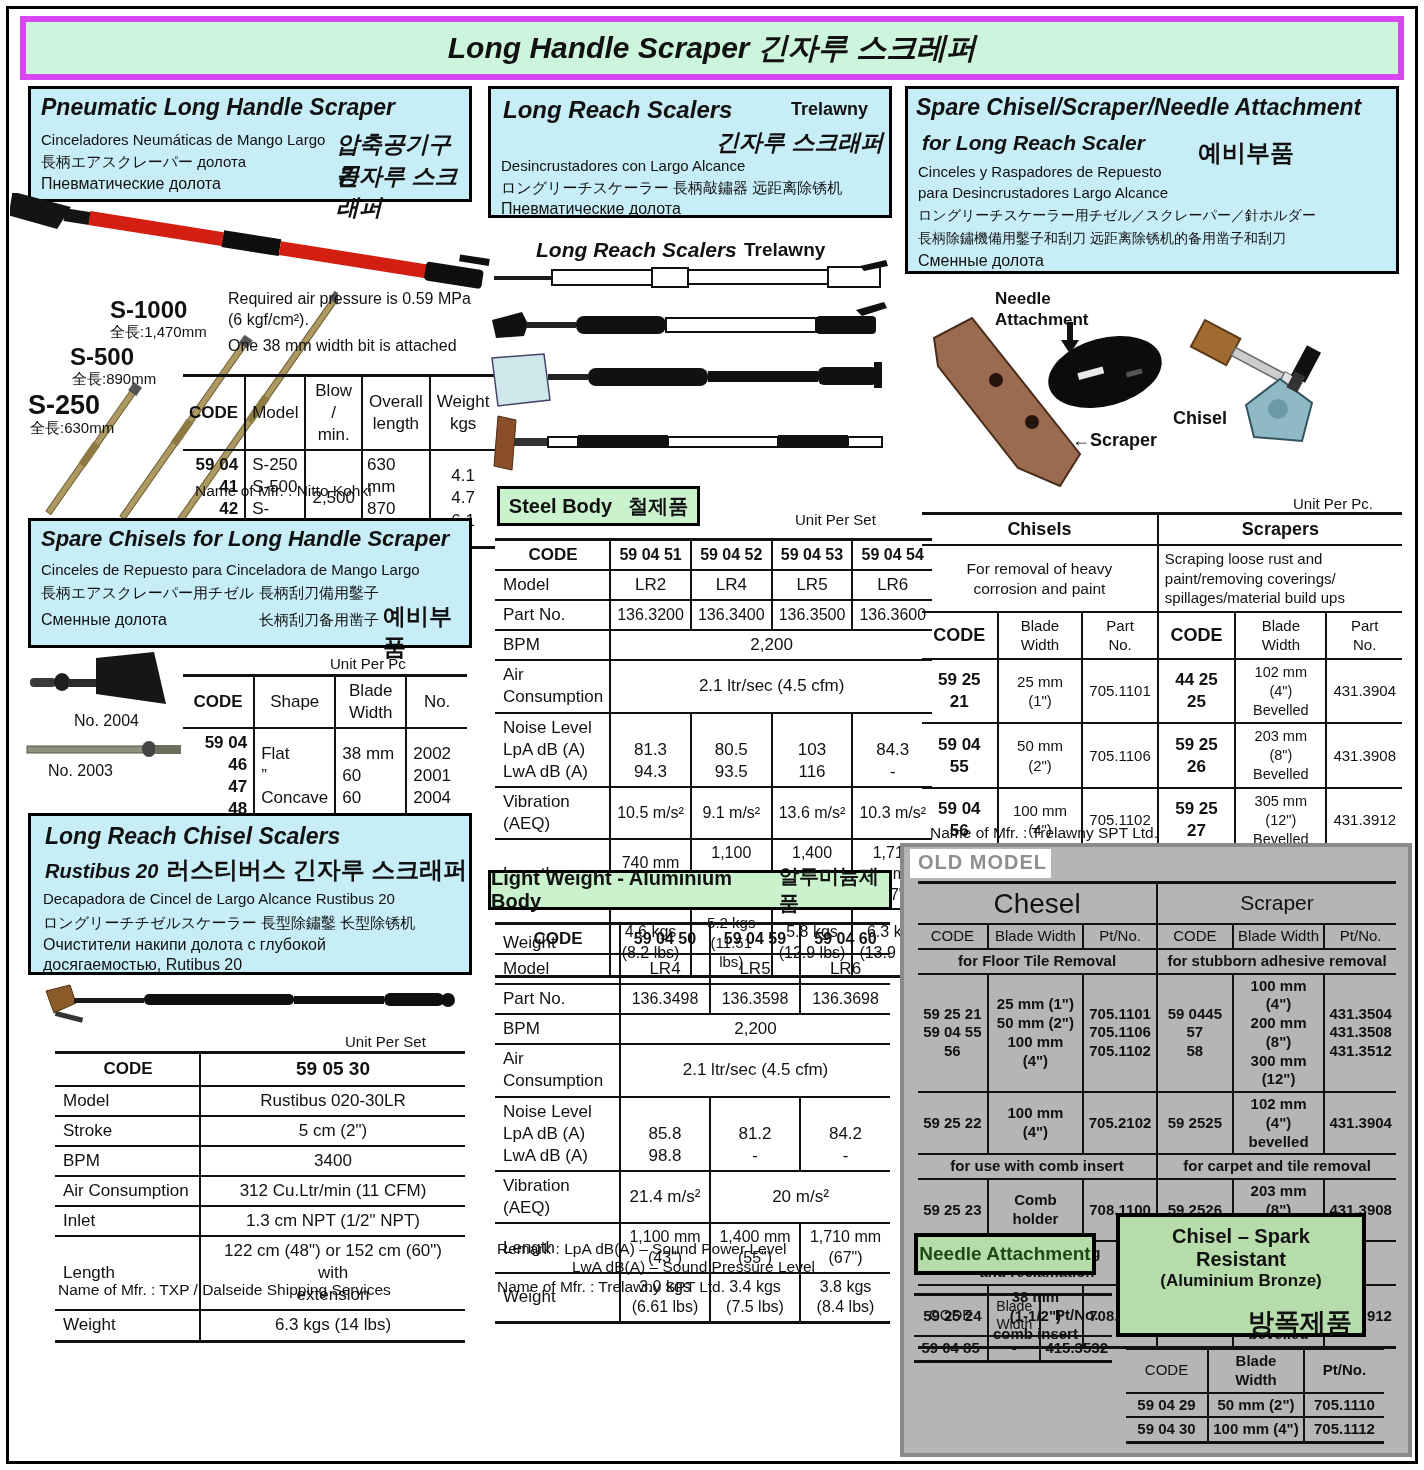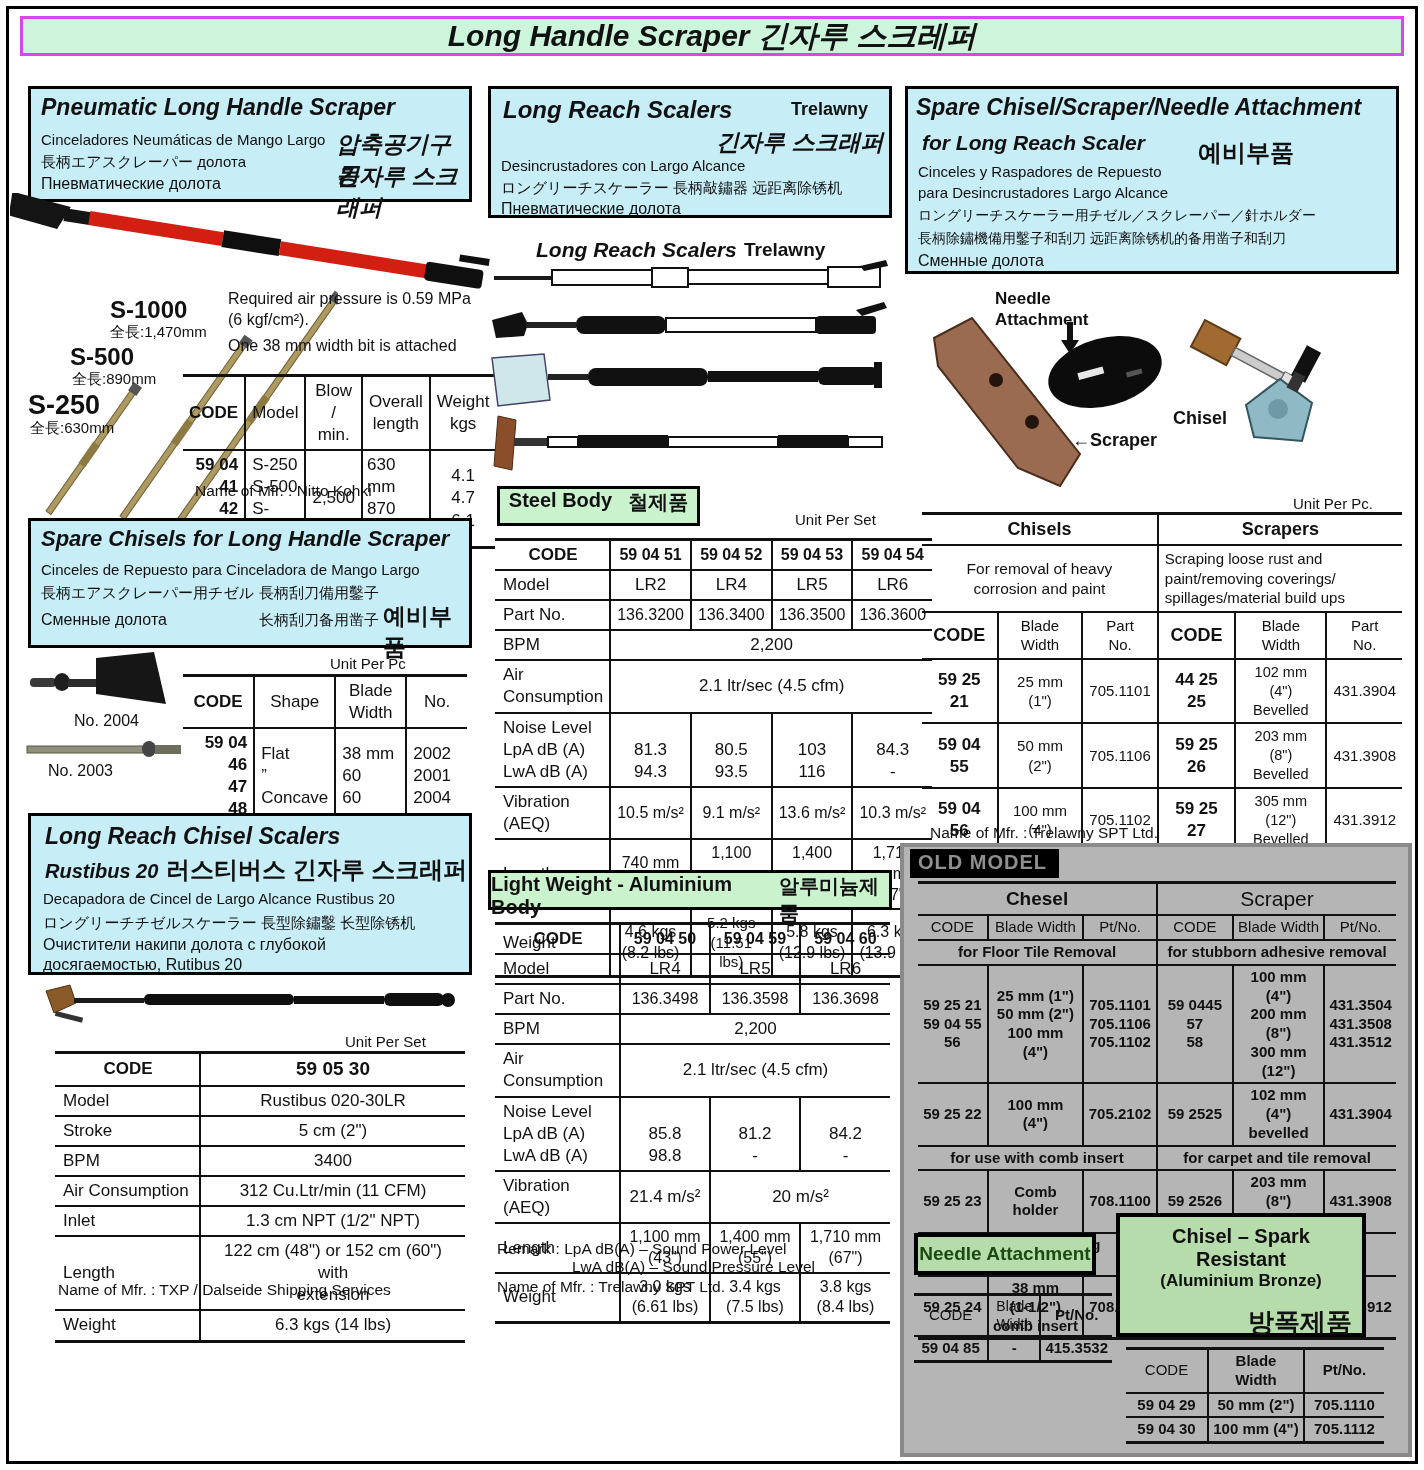--- a/index.html
+++ b/index.html
@@ -1,41 +1,41 @@
 <!DOCTYPE html>
 <html><head>
 <meta charset="utf-8">
 <style>
   *{margin:0;padding:0;box-sizing:border-box}
   html,body{background:#fff}
   body{font-family:"Liberation Sans",sans-serif;color:#111}
   #page{position:relative;width:1424px;height:1470px;background:#fff;overflow:hidden}
   .abs{position:absolute}
   .frame{position:absolute;inset:6px;border:3px solid #000;pointer-events:none}
-  .banner{position:absolute;left:20px;top:16px;width:1384px;height:40px;background:#cdf5dc;border:3px solid #d946ef;display:flex;align-items:center;justify-content:center;font-size:30px;font-weight:bold;font-style:italic}
+  .banner{position:absolute;left:20px;top:16px;width:1384px;height:64px;background:#cdf5dc;border:6px solid #d946ef;display:flex;align-items:center;justify-content:center;font-size:30px;font-weight:bold;font-style:italic}
   .hdr{position:absolute;background:#c7edf7;border:3px solid #000}
   .h1{font-size:23px;font-weight:bold;font-style:italic;line-height:1.1}
   .sm{font-size:15px}
   .sm14{font-size:14px}
   .ru{font-size:16px}
   .ko-big{font-size:23px;font-weight:bold}
   .b{font-weight:bold}
   .it{font-style:italic}
   .pre{white-space:pre-line}
   .tbl{border-collapse:collapse;border-left:hidden;border-right:hidden;border-top:3px solid #111;border-bottom:3px solid #111;background:transparent}
   .tbl td{border:2px solid #111;padding:3px 6px;font-size:17px;text-align:center;vertical-align:middle;line-height:1.3}
   .tbl td.lab{text-align:left;padding-left:8px}
   .tbl td.rt{text-align:right}
   .tbl td.lt{text-align:left}
   .tbl td.bot{vertical-align:bottom}
   .big{font-size:20px;font-weight:bold}
   .unit{font-size:15px;font-weight:normal}
   .mfr{font-size:15.5px}
   .caption{font-size:21px;font-weight:bold;font-style:italic}
-  .glabel{position:absolute;background:#c9f2cd;border:3px solid #000;display:flex;align-items:flex-start;justify-content:center;gap:16px;font-weight:bold;font-size:20px}
+  .glabel{position:absolute;background:#c9f2cd;border:3px solid #000;display:flex;align-items:center;justify-content:center;gap:16px;font-weight:bold;font-size:20px}
   .greybox{position:absolute;background:#b5b5b5;border:4px solid #8a8a8a}
   .gtbl{border-collapse:collapse;border-left:hidden;border-right:hidden;border-top:3px solid #111;border-bottom:3px solid #111}
   .gtbl td{border:2px solid #111;padding:2px 4px;font-size:15px;font-weight:bold;text-align:center;vertical-align:middle;line-height:1.25}
   .greenlab{position:absolute;background:#b7dcab;border:4px solid #000}
   .modlabel{font-weight:bold;font-size:24px;line-height:1}
   .modlen{font-size:15px}
 </style>
 </head>
 <body>
 
@@ -542,26 +542,26 @@
       <td style="font-size:15px">705.1112</td>
       <td class="b">59 04 85</td>
       <td>-</td>
       <td style="font-size:15px">415.3532</td>
     </tr>
   </tbody>
     </table>
   <div class="abs mfr" style="left:930px;top:824px">Name of Mfr. : Trelawny SPT Ltd.</div>
 
   <div class="greybox" style="left:900px;top:843px;width:512px;height:614px">
-    <div style="position:absolute;left:6px;top:2px;background:#000000;color:#8f8f8f;font-weight:bold;font-size:20px;letter-spacing:1px;padding:2px 12px 4px 8px">OLD MODEL</div>
+    <div style="position:absolute;left:6px;top:2px;background:#ffffff;color:#8f8f8f;font-weight:bold;font-size:20px;letter-spacing:1px;padding:2px 4px 4px 8px">OLD MODEL</div>
 
     <table class="gtbl" style="position:absolute;left:14px;top:34px;width:478px">
       <tbody>
           <tr>
-        <td colspan="3" style="font-size:19px;font-weight:bold">Chesel</td>
+        <td colspan="3" style="font-size:28px;font-weight:normal">Chesel</td>
         <td colspan="3" style="font-size:21px;font-weight:normal">Scraper</td>
       </tr>
       <tr>
         <td style="width:70px;font-weight:normal;font-size:15px">CODE</td>
         <td style="width:96px;font-weight:normal;font-size:15px">Blade Width</td>
         <td style="width:74px;font-weight:normal;font-size:15px">Pt/No.</td>
         <td style="width:76px;font-weight:normal;font-size:15px">CODE</td>
         <td style="width:92px;font-weight:normal;font-size:15px">Blade Width</td>
         <td style="width:70px;font-weight:normal;font-size:15px">Pt/No.</td>
       </tr>

